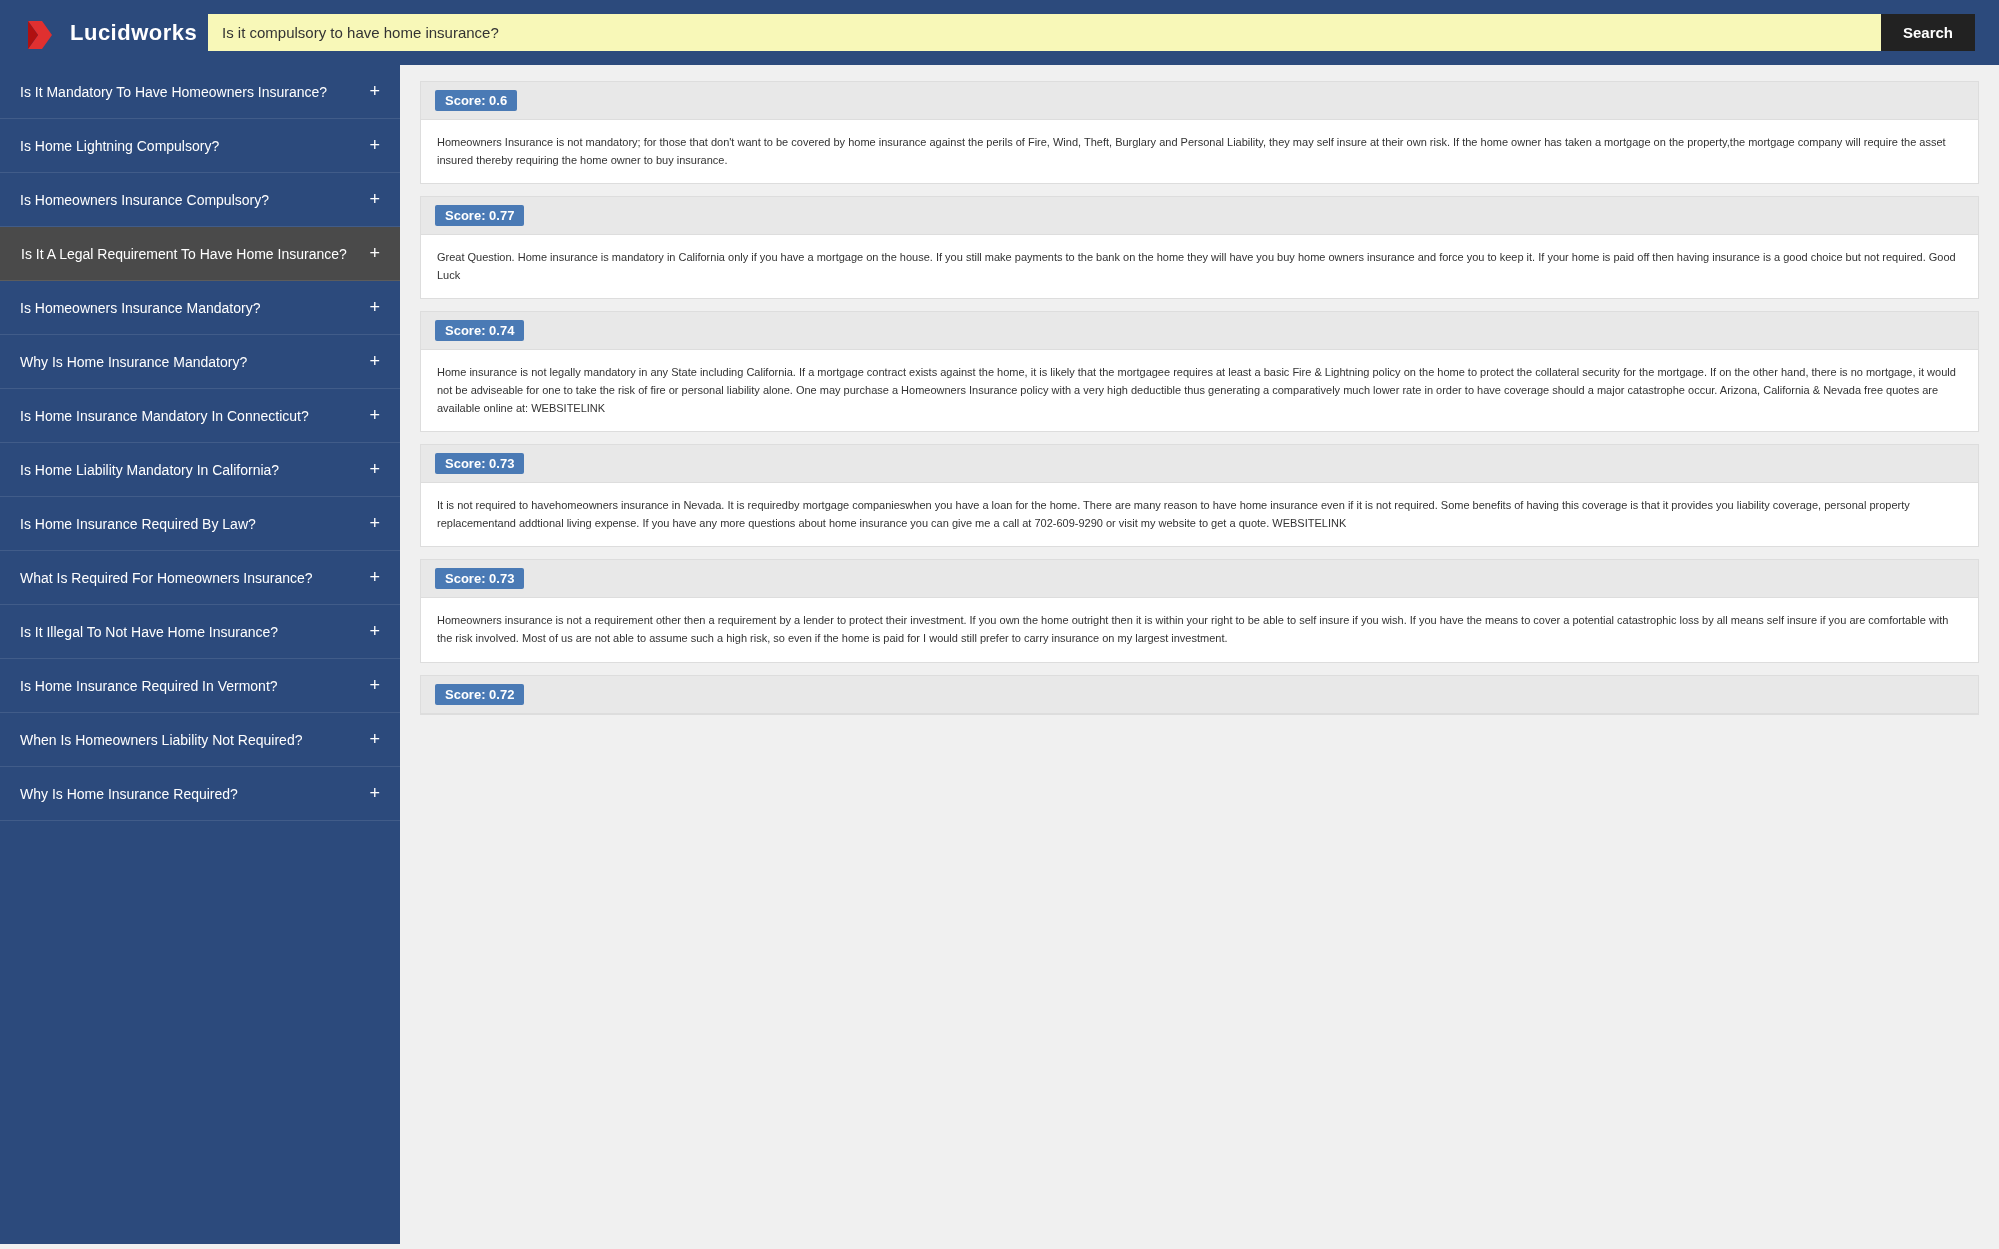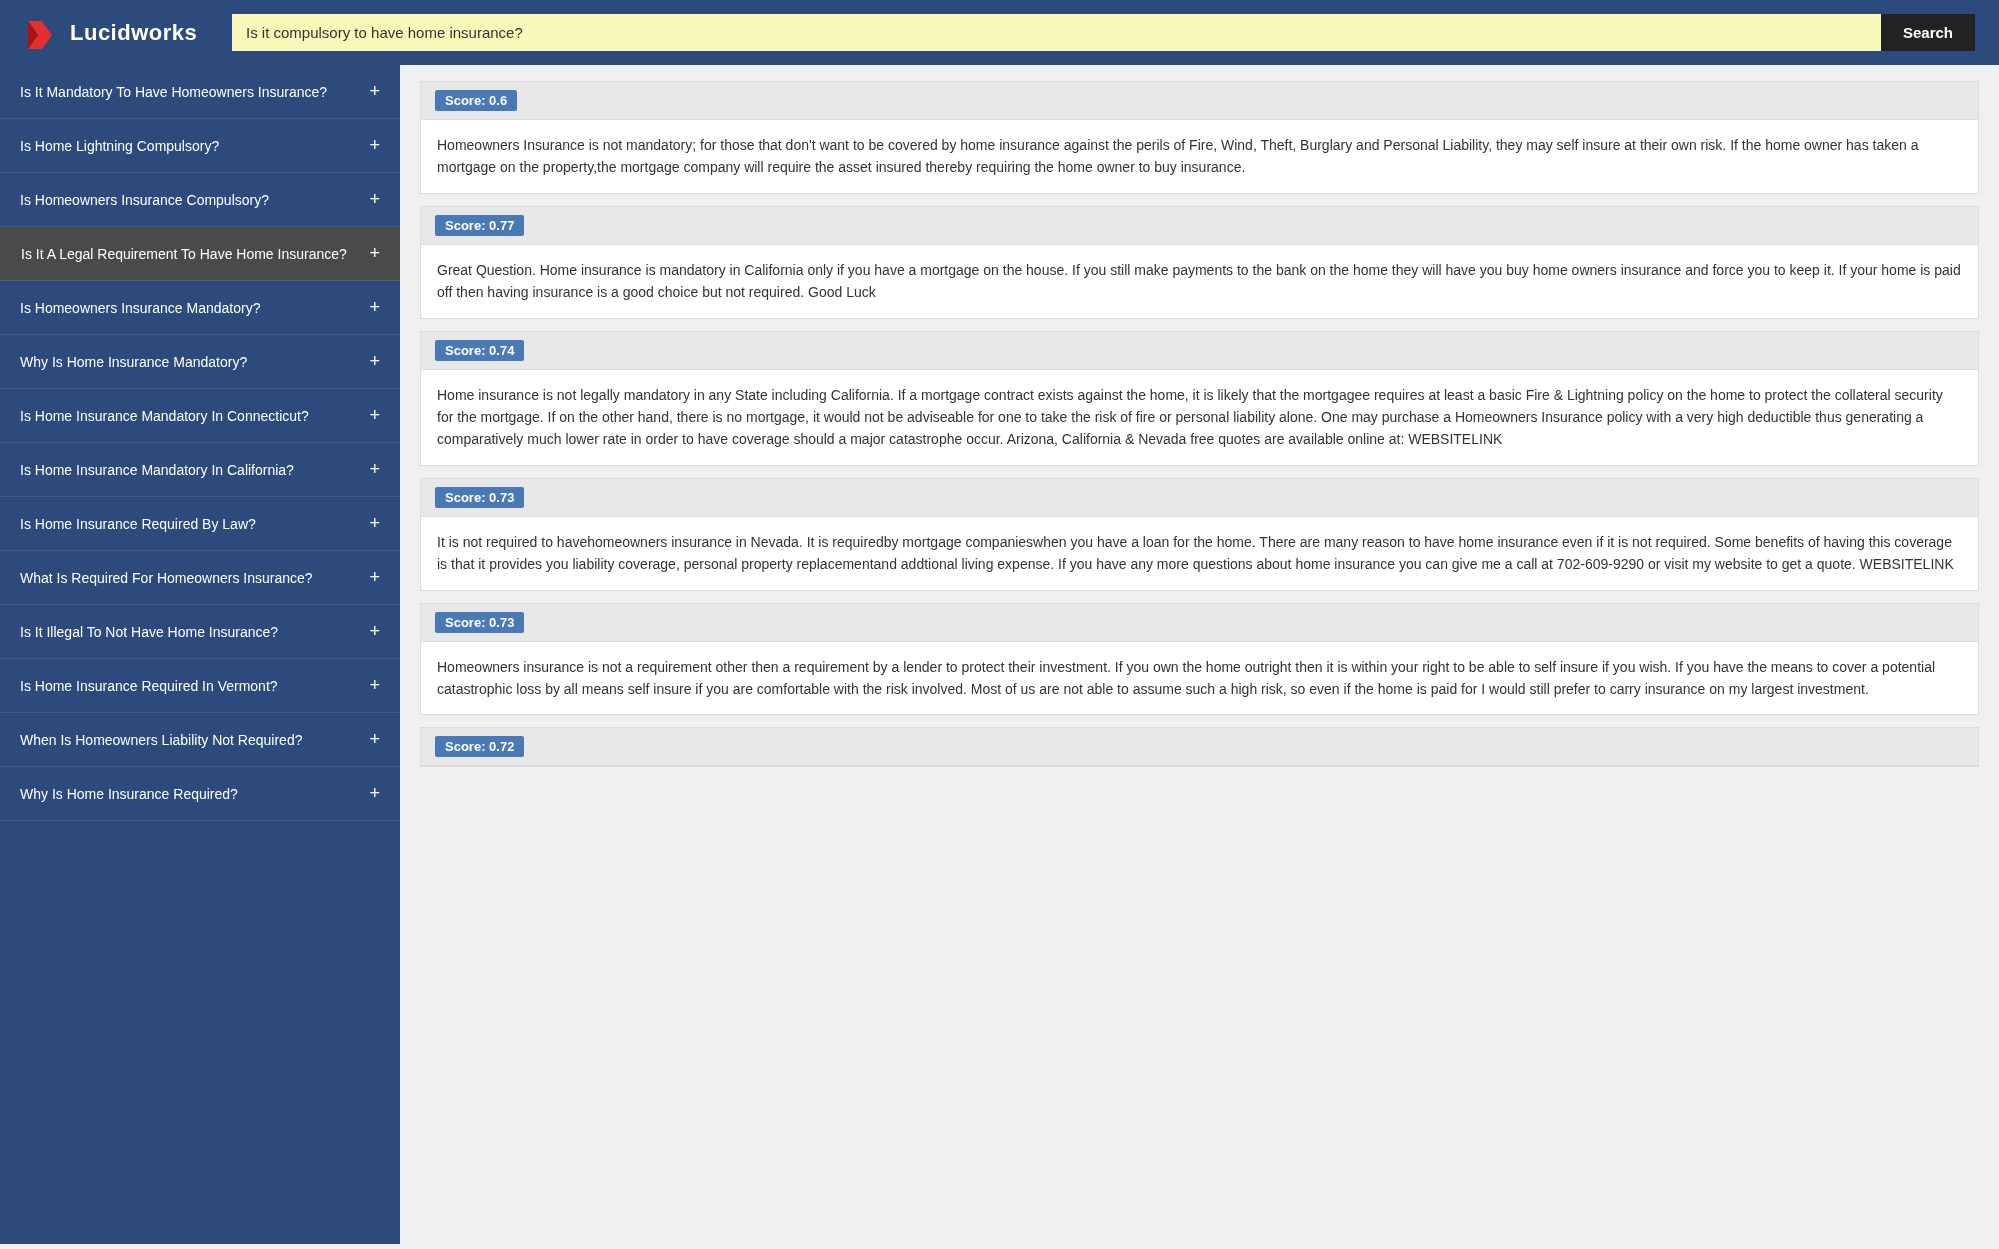--- a/index.html
+++ b/index.html
@@ -4,21 +4,21 @@
   <style>
     * { box-sizing: border-box; margin: 0; padding: 0; }
     body { font-family: Arial, Helvetica, sans-serif; font-size: 14px; background: #f0f0f0; }
 
     
     #header {
       background: #2c4a7c;
       padding: 14px 24px;
       display: flex;
       align-items: center;
-      gap: 28px;
+      gap: 4px;
     }
     #logo-area {
       display: flex;
       align-items: center;
       gap: 10px;
       min-width: 180px;
     }
     #logo-icon {
       width: 36px;
       height: 36px;
@@ -109,21 +109,21 @@
       color: white;
       padding: 3px 10px;
       font-size: 13px;
       font-weight: bold;
       border-radius: 2px;
     }
     .result-text {
       padding: 14px 16px;
       color: #333;
       line-height: 1.6;
-      font-size: 14px;
+      font-size: 11px;
     }
   </style>
 </head>
 <body>
 
 <div id="header">
   <div id="logo-area">
     <svg id="logo-icon" viewBox="0 0 36 36">
       <rect width="36" height="36" fill="transparent"></rect>
       <polygon points="4,6 18,6 28,20 18,34 4,34 14,20" fill="#e03030"></polygon>
@@ -163,21 +163,21 @@
       </div>
       <div class="sidebar-item">
         <span class="sidebar-item-label">Why Is Home Insurance Mandatory?</span>
         <span class="sidebar-plus">+</span>
       </div>
       <div class="sidebar-item">
         <span class="sidebar-item-label">Is Home Insurance Mandatory In Connecticut?</span>
         <span class="sidebar-plus">+</span>
       </div>
       <div class="sidebar-item">
-        <span class="sidebar-item-label">Is Home Insurance Mandatory In California?</span>
+        <span class="sidebar-item-label">Is Home Liability Mandatory In California?</span>
         <span class="sidebar-plus">+</span>
       </div>
       <div class="sidebar-item">
         <span class="sidebar-item-label">Is Home Insurance Required By Law?</span>
         <span class="sidebar-plus">+</span>
       </div>
       <div class="sidebar-item">
         <span class="sidebar-item-label">What Is Required For Homeowners Insurance?</span>
         <span class="sidebar-plus">+</span>
       </div>

